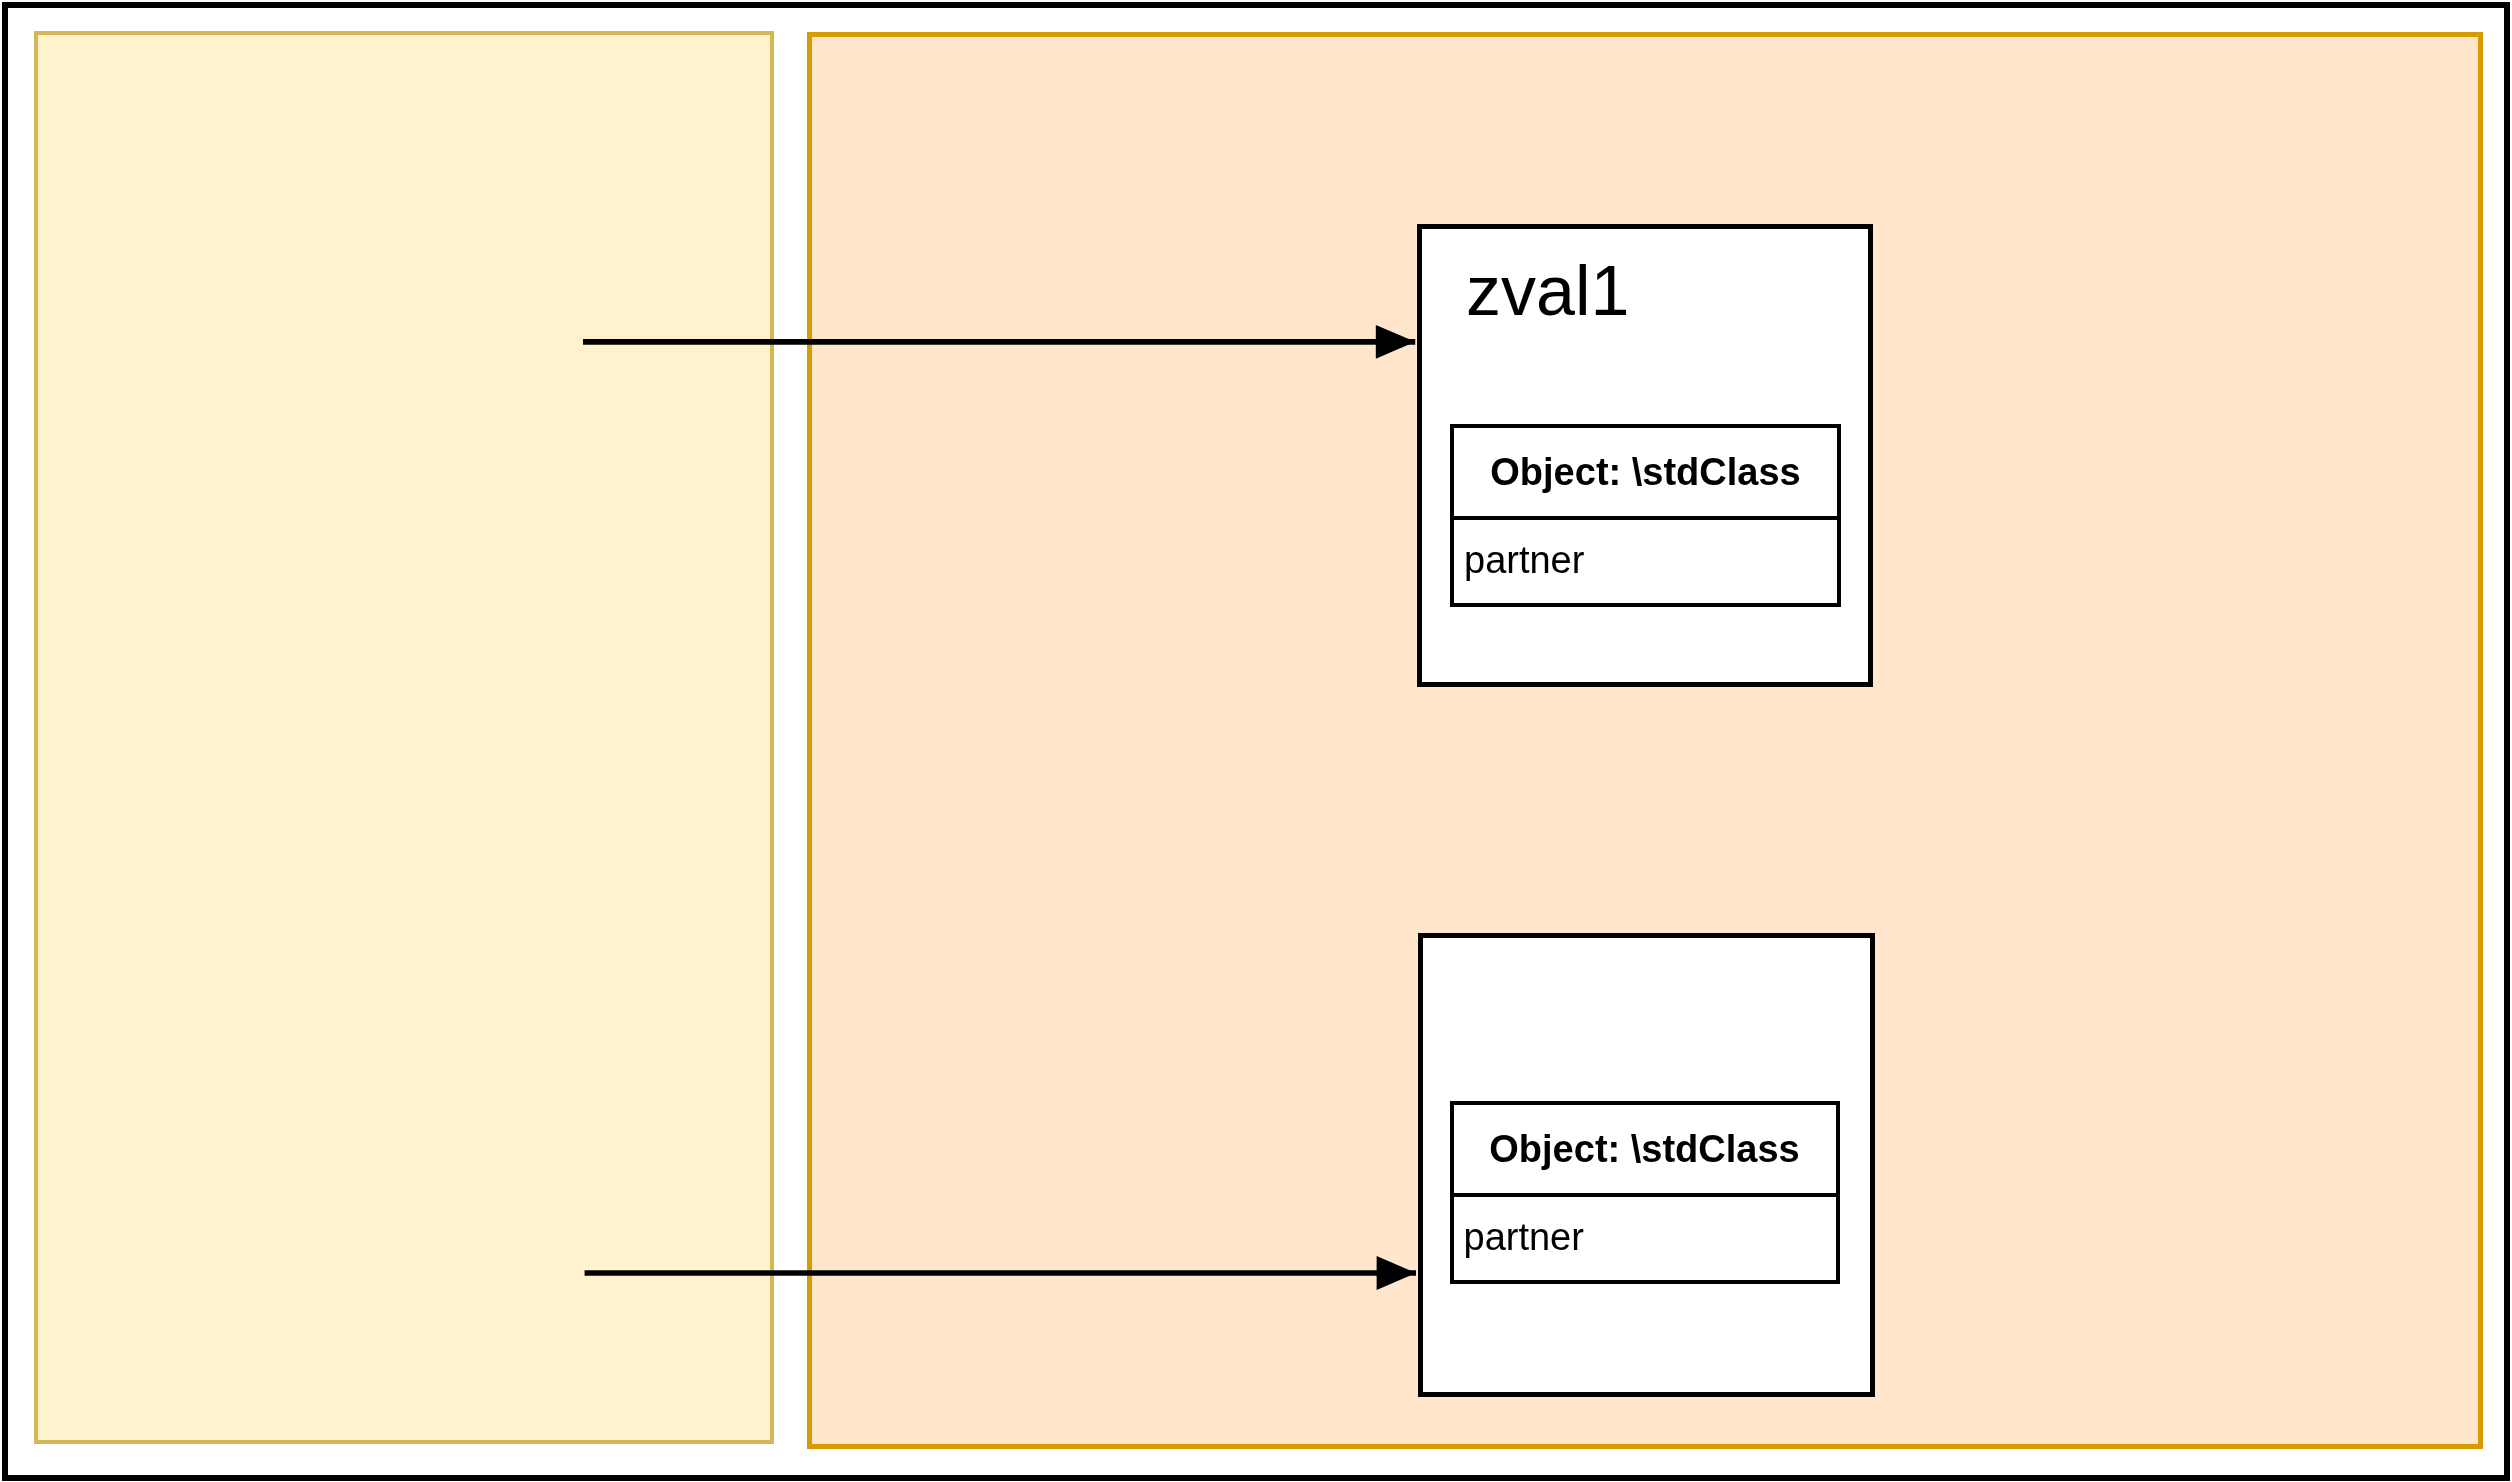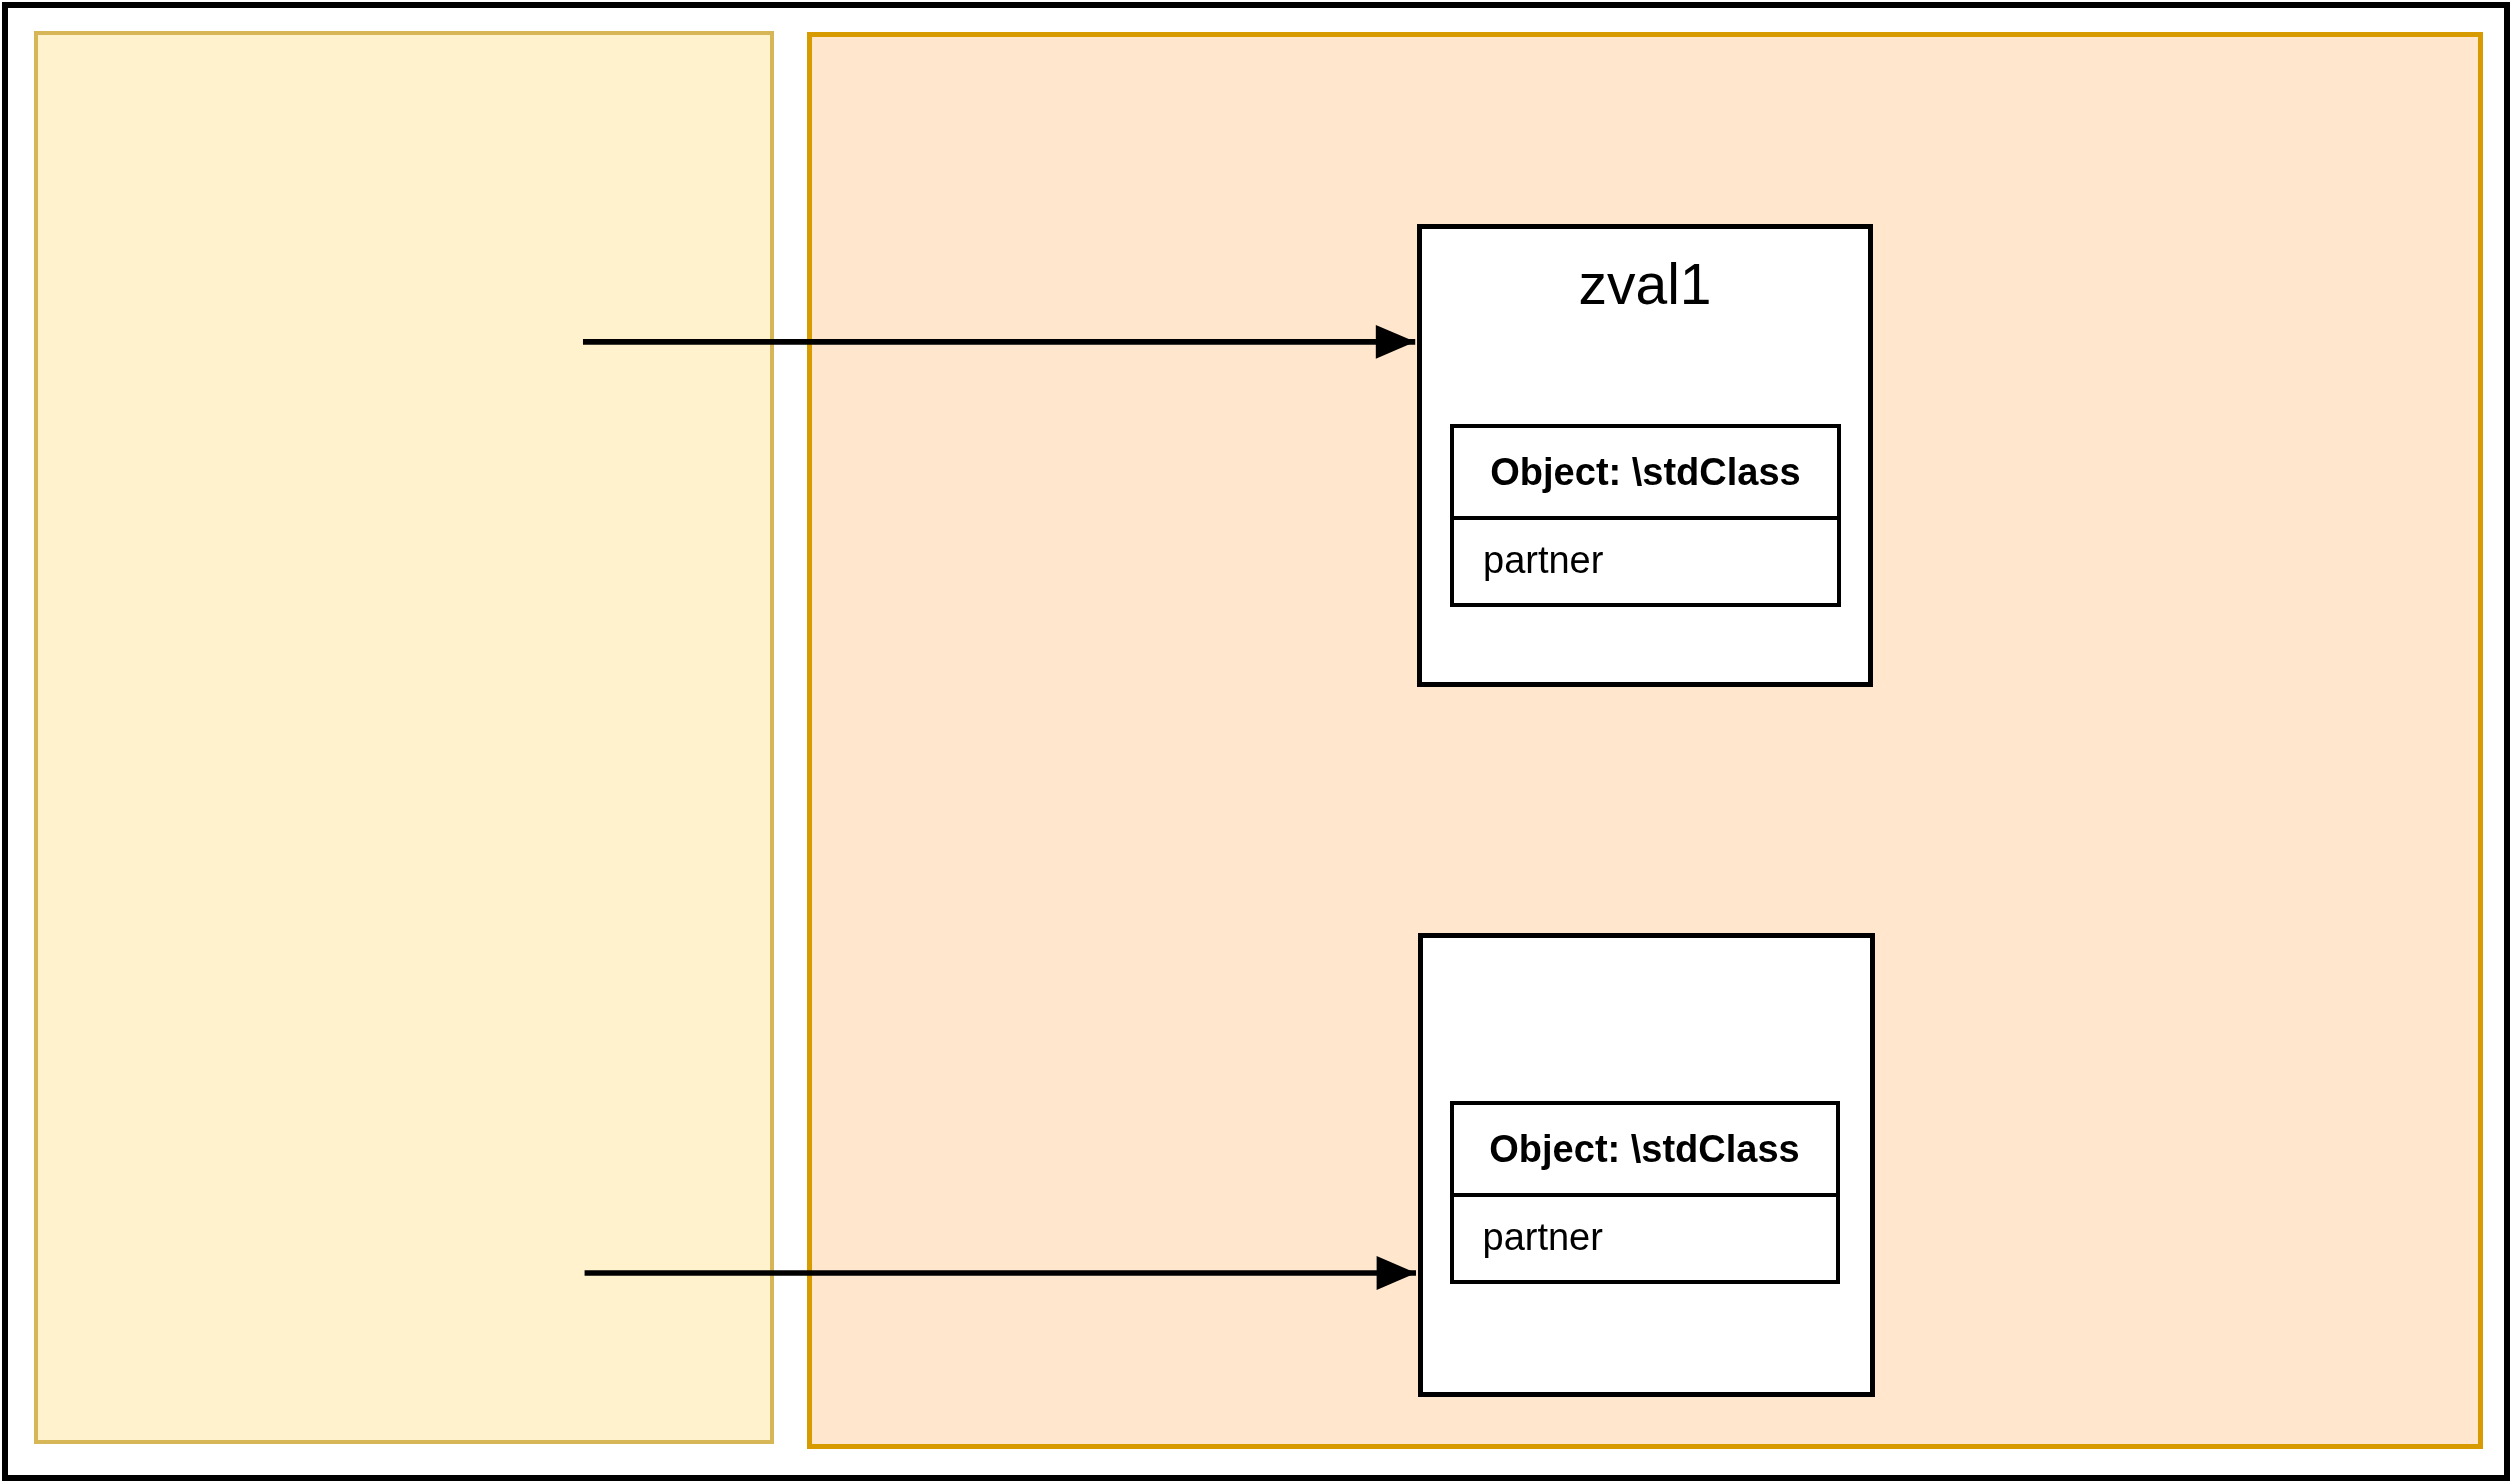--- a/index.html
+++ b/index.html
@@ -54,23 +54,24 @@
     font-size: 61px;
   }
   .var-node.person1 { left: 195px; top: 232px; width: 391px; height: 220px; }
   .var-node.person2 { left: 196px; top: 1159px; width: 388px; height: 225px; }
 
   .zval-node.zval1 { left: 1417px; top: 224px; width: 456px; height: 463px; }
   .zval-node.zval2 { left: 1418px; top: 933px; width: 457px; height: 464px; }
   .zval-title {
     position: absolute;
     left: 0; right: 0; top: 27px;
-    text-align: center;
-    font-size: 57px;
+    text-align: left;
+    font-size: 70px;
     line-height: 1;
+    padding-left: 44px;
   }
   .ztable {
     position: absolute;
     box-sizing: border-box;
     border: 4.8px solid var(--node-stroke, #000000);
     background: var(--node-fill, #ffffff);
     margin-top: 36px;
   }
   .zval-node.zval1 .ztable { left: 28px; top: 159px; width: 391px; height: 183px; }
   .zval-node.zval2 .ztable { left: 26.5px; top: 127px; width: 390px; height: 183px; }
@@ -82,21 +83,21 @@
     align-items: center;
     justify-content: center;
     font-weight: bold;
     font-size: 38px;
   }
   .ztable-row {
     box-sizing: border-box;
     height: 80px;
     display: flex;
     align-items: center;
-    padding-left: 29px;
+    padding-left: 10px;
     font-size: 38px;
   }
   svg.edges {
     position: absolute;
     inset: 0;
     z-index: 1;
     pointer-events: none;
   }
   svg.edges line { stroke: var(--arrow, #000000); stroke-width: 7px; }
   svg.edges path { fill: var(--arrow, #000000); }

